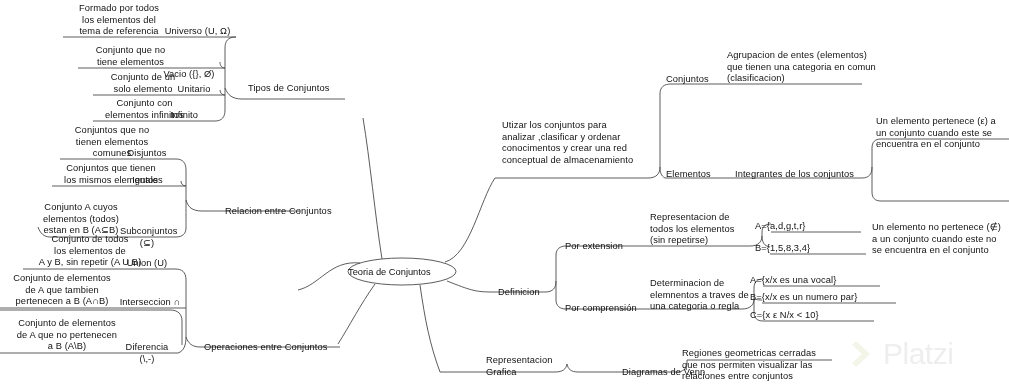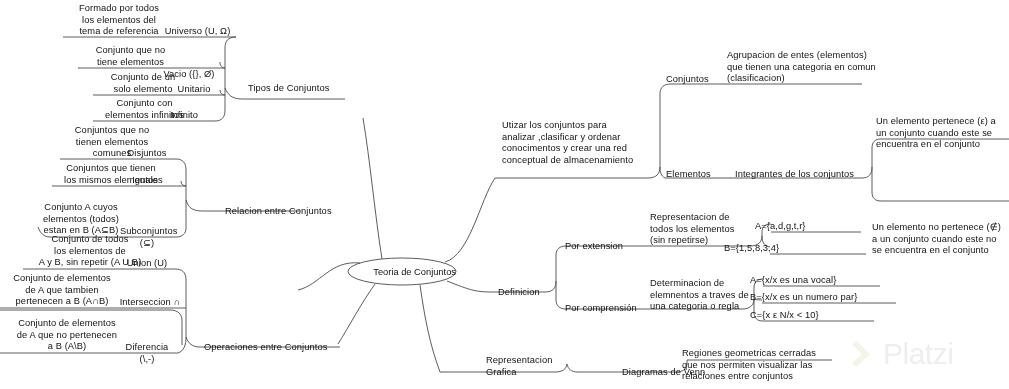--- a/index.html
+++ b/index.html
@@ -44,21 +44,21 @@
   .node.l { text-align: left; }
 
   .center-node {
     position: absolute;
     left: 348px;
     top: 258px;
     width: 108px;
     height: 27px;
     display: flex;
     align-items: center;
-    justify-content: flex-end;
+    justify-content: flex-start;
     font-size: 9.3px;
     color: #111111;
     z-index: 3;
   }
 
   .watermark {
     position: absolute;
     left: 852px;
     top: 330px;
     width: 150px;
@@ -268,21 +268,21 @@
 a un conjunto cuando este no
 se encuentra en el conjunto</div>
 
   <div class="node l" style="left:498px; top:287px;">Definicion</div>
 
   <div class="node l" style="left:565px; top:241px;">Por extension</div>
   <div class="node l" style="left:650px; top:212px; width:110px;">Representacion de
 todos los elementos
 (sin repetirse)</div>
   <div class="node l" style="left:755px; top:221px;">A={a,d,g,t,r}</div>
-  <div class="node l" style="left:724px; top:243px;">B={1,5,8,3,4}</div>
+  <div class="node l" style="left:755px; top:243px;">B={1,5,8,3,4}</div>
 
   <div class="node l" style="left:565px; top:303px;">Por comprensión</div>
   <div class="node l" style="left:650px; top:278px; width:115px;">Determinacion de
 elemnentos a traves de
 una categoria o regla</div>
   <div class="node l" style="left:750px; top:275px;">A={x/x es una vocal}</div>
   <div class="node l" style="left:750px; top:292px;">B={x/x es un numero par}</div>
   <div class="node l" style="left:750px; top:310px;">C={x ε N/x &lt; 10}</div>
 
   <div class="node l" style="left:486px; top:355px; width:80px;">Representacion

